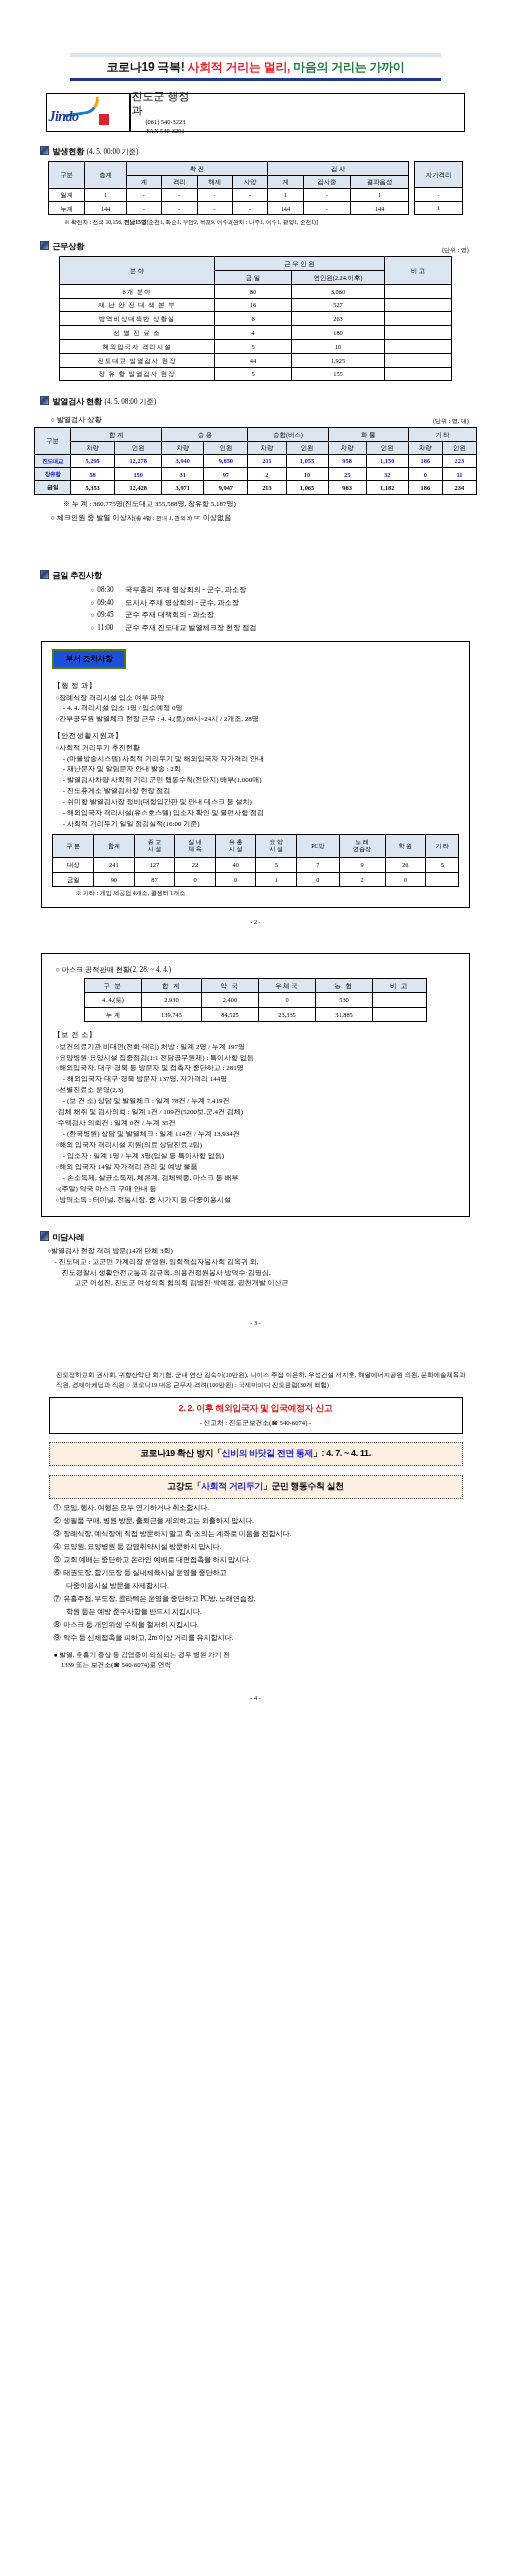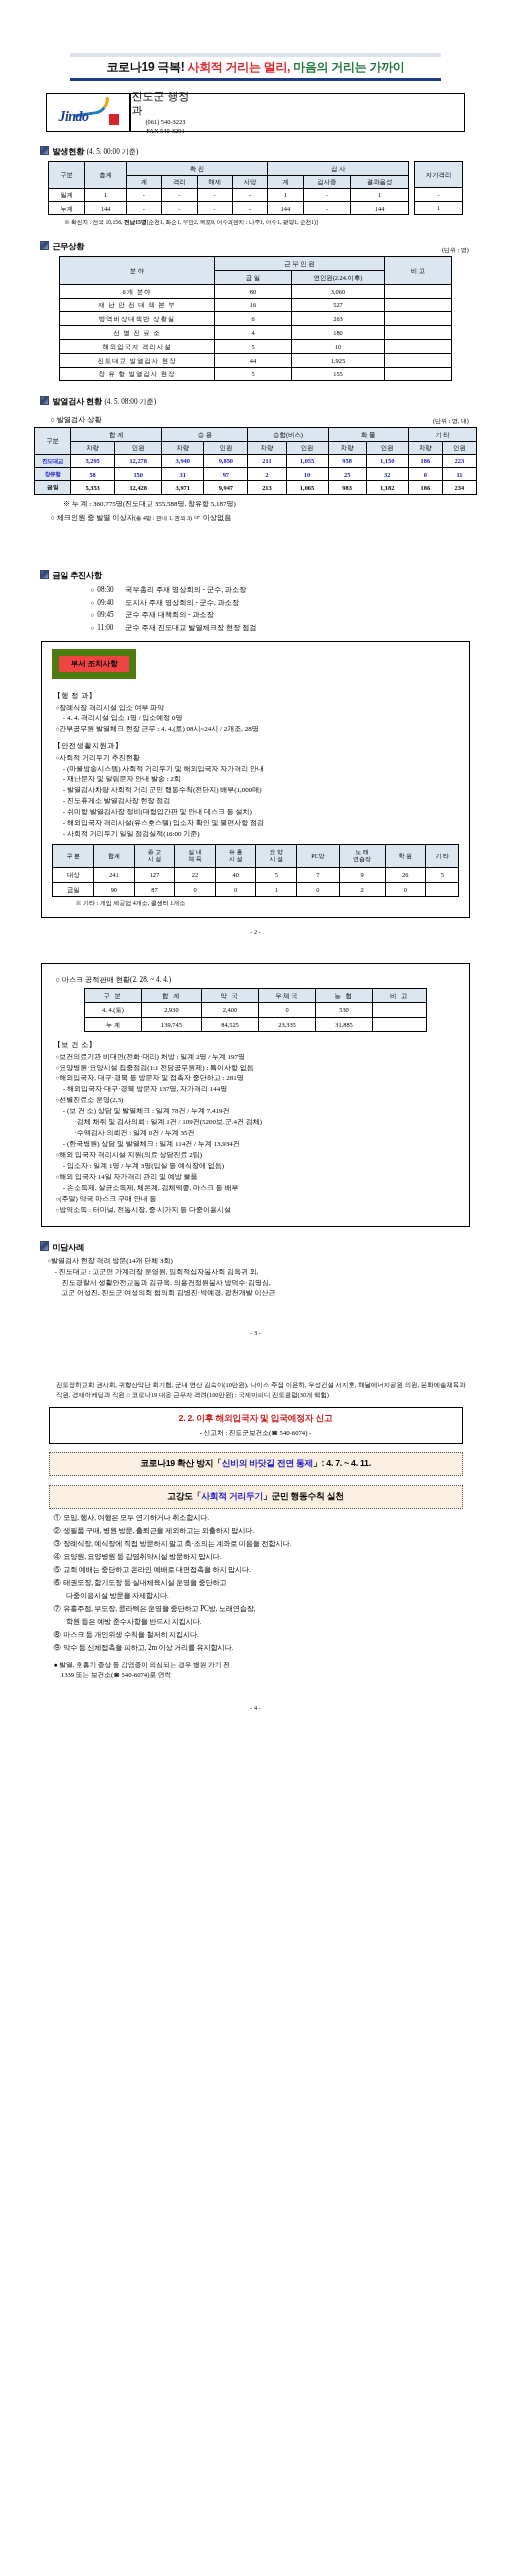--- a/index.html
+++ b/index.html
@@ -49,21 +49,21 @@
     margin: 11.3px 13.4px 0 13.4px;
     border: 1px solid #000;
     display: flex;
     height: 37px;
   }
   .titlebox .logo-cell {
     width: 82px;
     border-right: 0.5px solid #000;
     display: flex;
     align-items: center;
-    justify-content: center;
+    justify-content: flex-start;
     position: relative;
   }
   .logo {
     position: relative;
     width: 62px;
     height: 27px;
   }
   .logo .jindo {
     position: absolute;
     left: 1px; bottom: 1px;
@@ -221,22 +221,22 @@
   .sched .tm { display:inline-block; width: 28px; }
 
   
   .framebox {
     border: 1px solid #000;
     margin: 8.2px 8.2px 0 8.2px;
     padding: 7.2px 10.3px 9.3px 10.3px;
   }
   .tagbox {
     display: inline-block;
-    border: 7px solid #4d7c0f;
-    background: #ef4444;
+    border: 2px solid #4d7c0f;
+    background: #1d4ed8;
     font-family: "Liberation Sans", sans-serif;
     font-weight: bold;
     font-size: 7.5px;
     padding: 2.6px 11.3px;
     margin-bottom: 6.2px;
   }
   .deptname {
     font-size: 7.2px;
     margin: 6.2px 0 2.6px 1px;
     letter-spacing: 0.5px;
@@ -244,21 +244,21 @@
   ul.olist { margin: 0; padding: 0; }
   ul.olist > li {
     list-style: none;
     font-size: 7px;
     margin: 1.5px 0 1.5px 3.1px;
     line-height: 1.35;
   }
   ul.olist > li.o::before { content: "\25CB "; font-size: 6px; }
   ul.olist > li.d { margin-left: 10.3px; }
   ul.olist > li.d::before { content: "- "; }
-  ul.olist > li.dd { margin-left: 22px; }
+  ul.olist > li.dd { margin-left: 3px; }
   ul.olist > li.dd::before { content: "\00B7 "; }
 
   
   .sd-tbl { width: 407px; margin: 4.1px auto 2.1px auto; font-size:6.2px; }
   .sd-tbl th { height: 20.6px; background:#dcebea; font-size:6px; line-height:1.1; }
   .sd-tbl td { height: 11.3px; }
   .starnote { font-size: 6px; margin: 1.5px 0 0 23px; }
 
   
   .mask-tbl { width: 340px; margin: 3.1px auto 0 auto; font-size: 6.4px; }
@@ -743,37 +743,37 @@
       <li class="o">보건의료기관 비대면(전화·대리) 처방 : 일계 2명 / 누계 197명</li>
       <li class="o">요양병원·요양시설 집중점검(1:1 전담공무원제) : 특이사항 없음</li>
       <li class="o">해외입국자, 대구·경북 등 방문자 및 접촉자 중단하고 : 281명</li>
       <li class="d">해외입국자·대구·경북 방문자 137명, 자가격리 144명</li>
       <li class="o">선별진료소 운영(2,3)</li>
       <li class="d">(보 건 소) 상담 및 발열체크 : 일계 78건 / 누계 7,419건</li>
       <li class="dd">검체 채취 및 검사의뢰 : 일계 1건 / 109건(5200보.군.4건 검체)</li>
       <li class="dd">수액검사 의뢰건 : 일계 0건 / 누계 35건</li>
       <li class="d">(한국병원) 상담 및 발열체크 : 일계 114건 / 누계 13,934건</li>
       <li class="o">해외 입국자 격리시설 지원(의료 상담진료 2팀)</li>
-      <li class="d">입소자 : 일계 1명 / 누계 3명(입실 등 예식장에 없음)</li>
+      <li class="d">입소자 : 일계 1명 / 누계 3명(입실 등 특이사항 없음)</li>
       <li class="o">해외 입국자 14일 자가격리 관리 및 예방 물품</li>
       <li class="d">손소독제, 살균소독제, 체온계, 검체액종, 마스크 등 배부</li>
       <li class="o">(주말) 약국 마스크 구매 안내 등</li>
       <li class="o">방역소독 : 터미널, 전통시장, 중 시가지 등 다중이용시설</li>
     </ul>
   </div>
 
   <div class="sec">
     <span class="bul"></span>
     <span class="t">미담사례</span>
   </div>
   <ul class="olist" style="margin-left:11.3px">
     <li class="o">발열검사 현장 격려 방문(14개 단체 3회)</li>
     <li class="d">진도대교 : 고군면 가계리장 운영원, 임회적십자봉사회 김옥귀 외,</li>
     <li style="margin-left:17.5px">진도경찰서 생활안전교통과 김규옥, 의용건정원봉사 방덕수·김명심,</li>
-    <li style="margin-left:17px">고군 어성진, 진도군 여성의회 협의회 김병진·박예경, 광천개발 이산근</li>
+    <li style="margin-left:30px">고군 어성진, 진도군 여성의회 협의회 김병진·박예경, 광천개발 이산근</li>
   </ul>
 
   <div class="pfoot" style="margin-top:30px">- 3 -</div>
 </div>
 
 <div class="page" style="margin-top:44px;">
 
   <div class="para">진도정하교회 권사회, 귀향산악단 회기협, 군내 연산 김숙이(10만원), 나이스 주점 이은하, 우성건설 서지호, 해달에너지공원 의원, 문화에술체육과 직원, 경재아케딩과 직원
 ○ 코로나19 대응 근무자 격려(100만원) : 국제마피디 진도클럽(30개 핵힘)</div>
 

